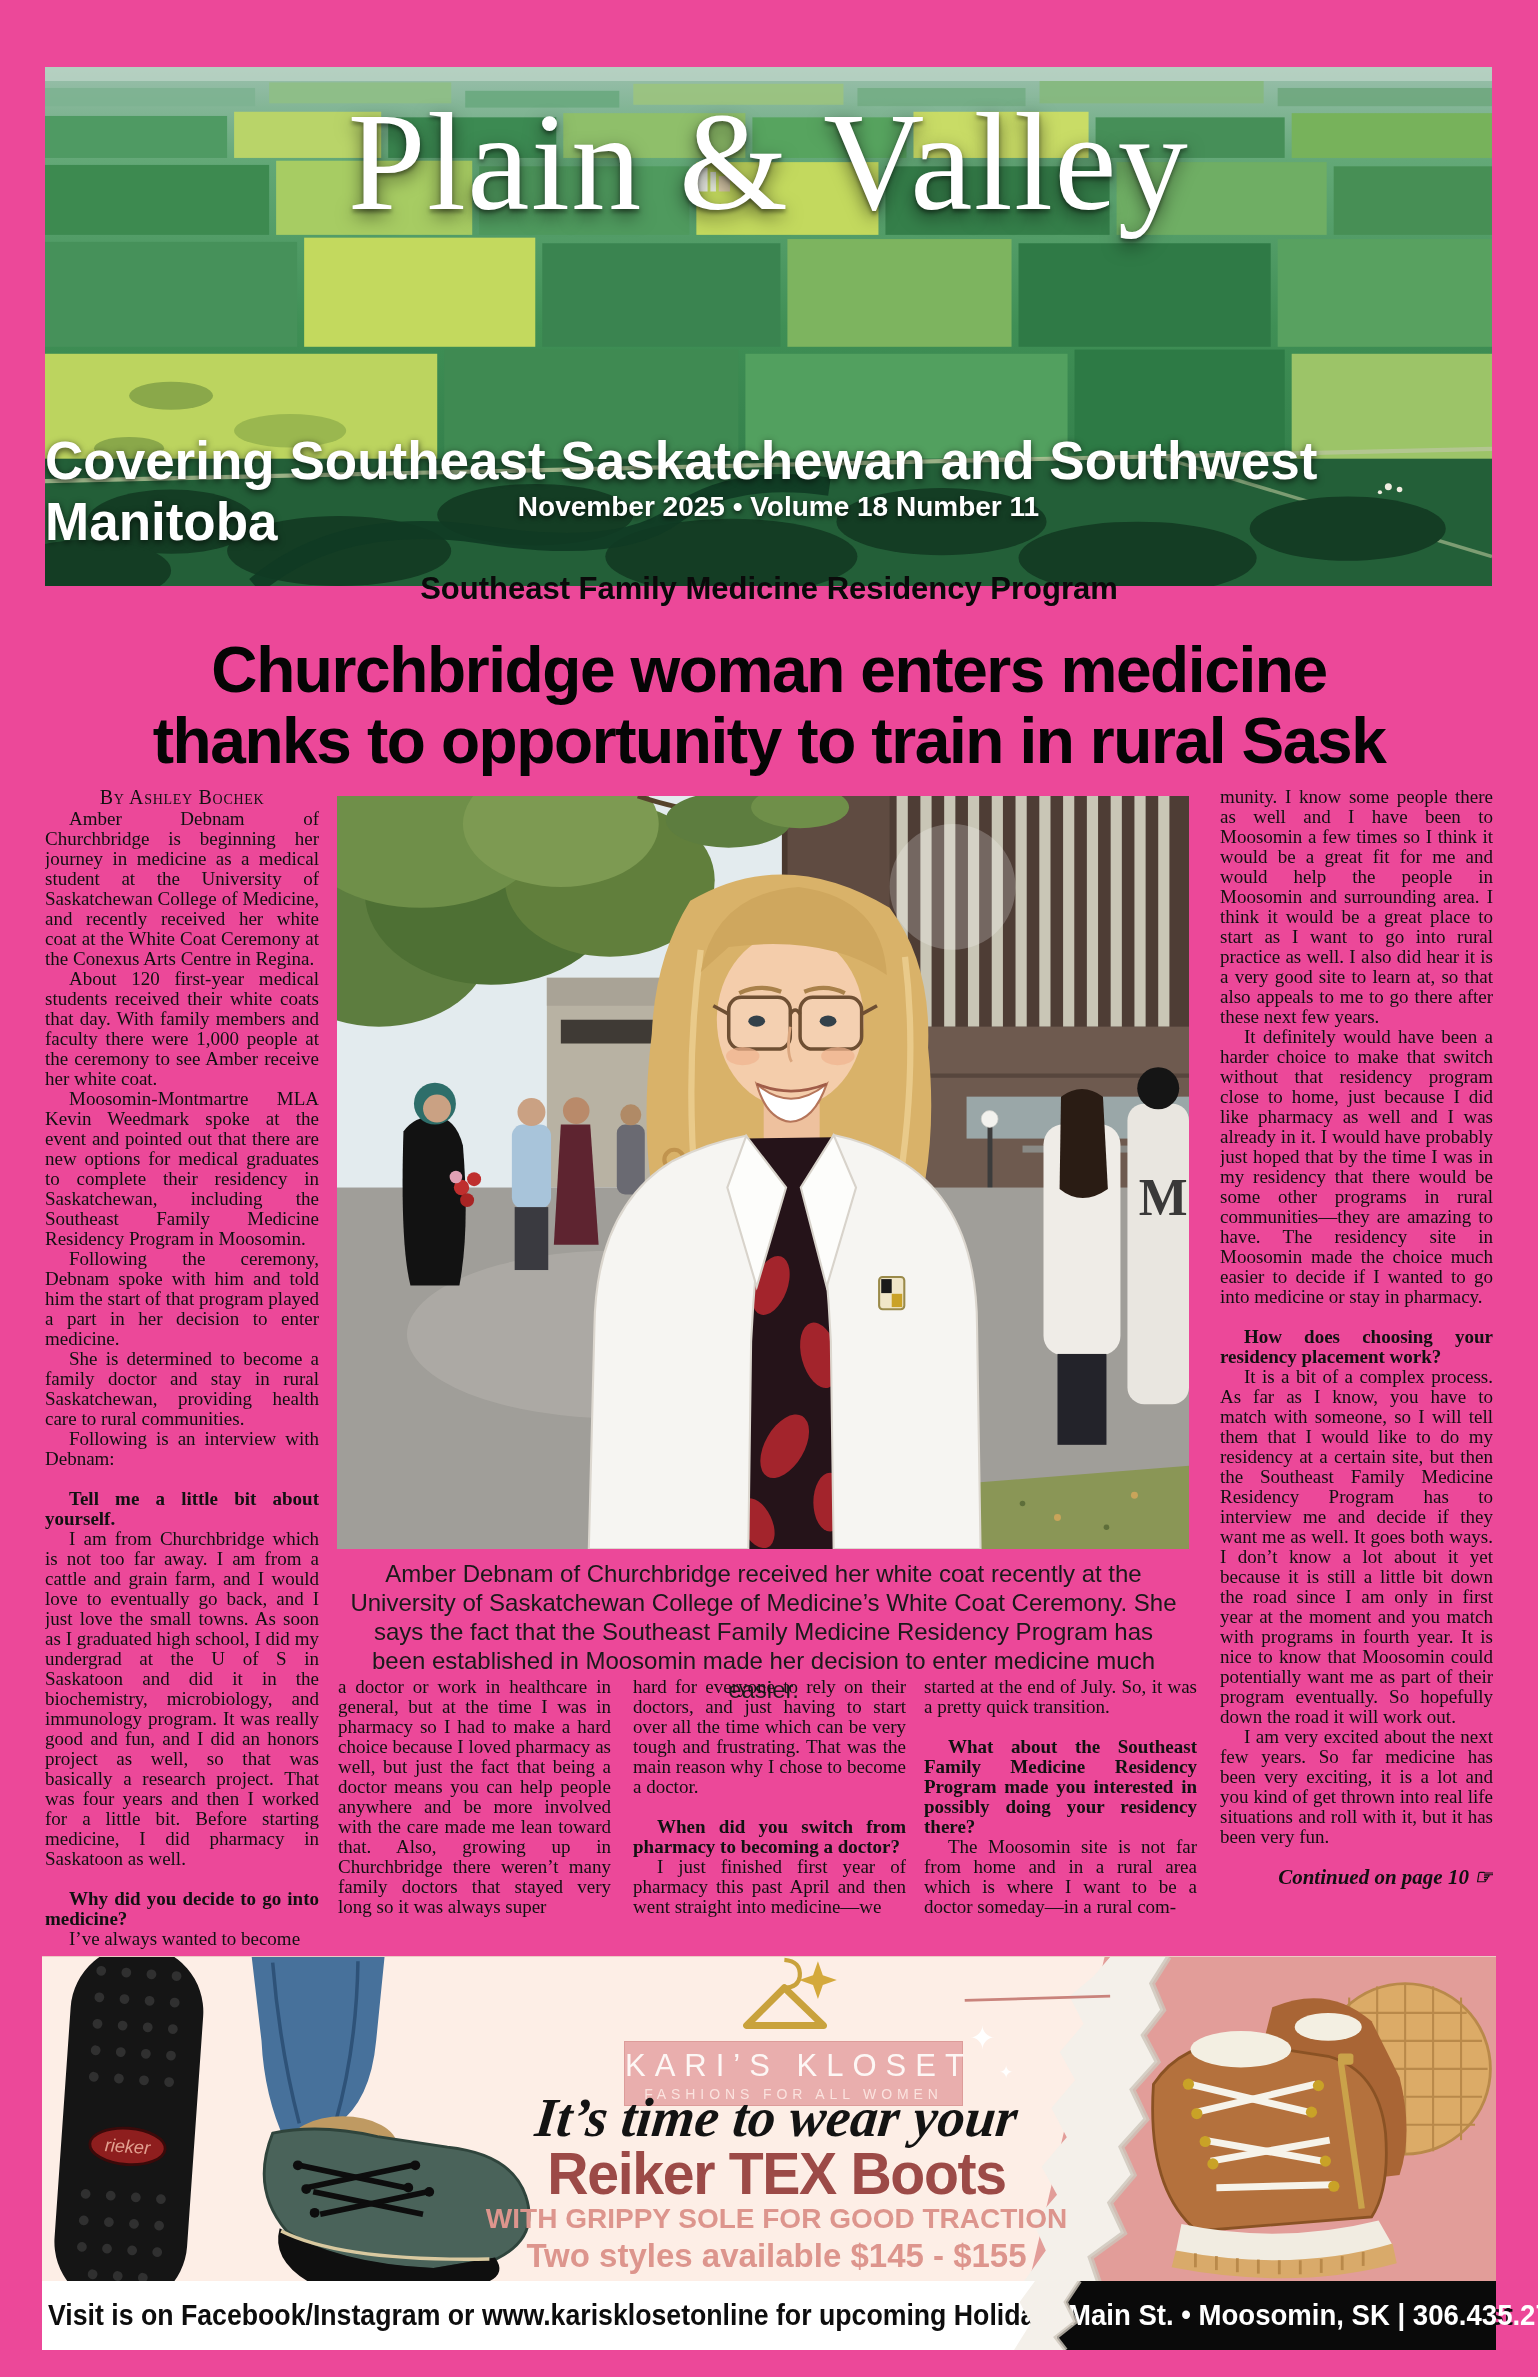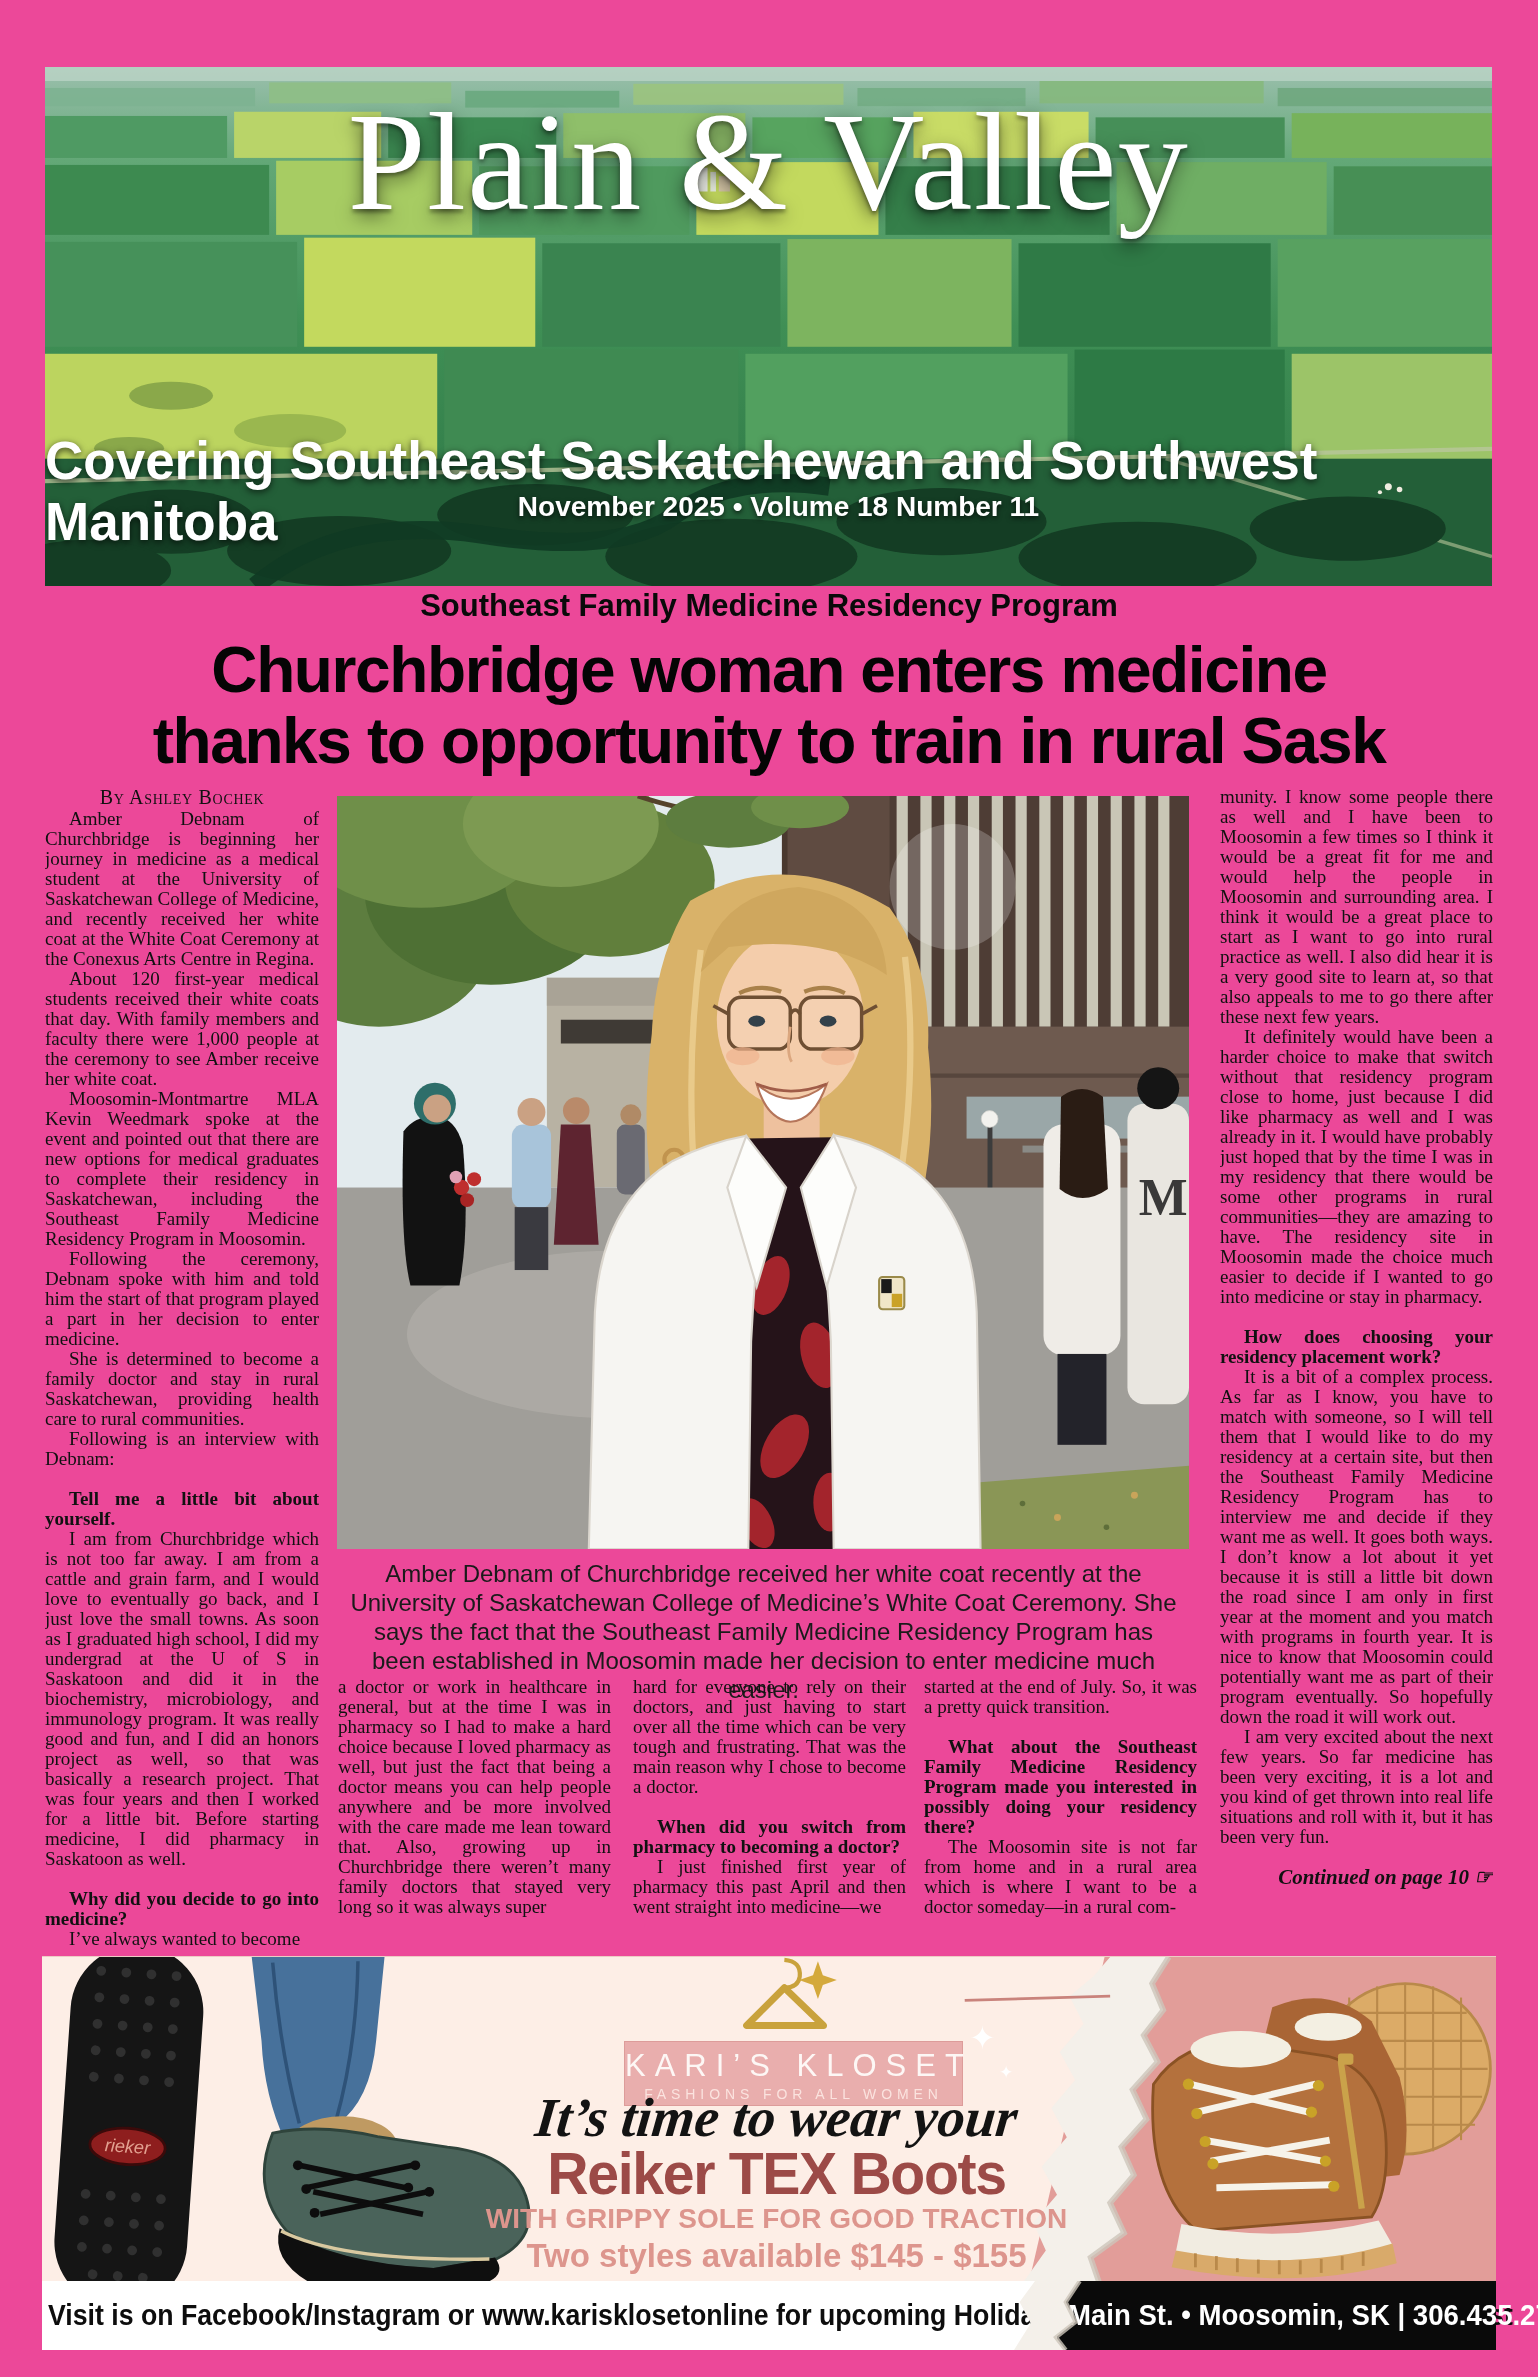--- a/index.html
+++ b/index.html
@@ -14,21 +14,21 @@
     font-family:"Liberation Serif",serif;font-size:140px;line-height:1;color:#ffffff;
     text-shadow:0 2.8px 4.2px rgba(0,0,0,.45),0 7px 18px rgba(0,0,0,.55);letter-spacing:1.4px;}
   .mast-sub{position:absolute;left:0;top:331px;width:100%;text-align:left;
     font-family:"Liberation Sans",sans-serif;font-weight:bold;font-size:53px;color:#ffffff;
     text-shadow:0 2.1px 7px rgba(0,0,0,.7);margin-top:32px;}
   .mast-date{position:absolute;left:0;top:424px;width:100%;text-align:center;
     font-family:"Liberation Sans",sans-serif;font-weight:bold;font-size:28px;color:#ffffff;
     text-shadow:0 2.1px 5.6px rgba(0,0,0,.7);padding-left:10px;}
 
   
-  .kicker{left:0;top:588px;width:1538px;text-align:center;
+  .kicker{left:0;top:571px;width:1538px;text-align:center;
     font-family:"Liberation Sans",sans-serif;font-weight:bold;font-size:31px;color:#0a0a0a;}
   .headline{left:21px;top:635px;width:1496px;text-align:center;
     font-family:"Liberation Sans",sans-serif;font-weight:bold;font-size:64px;line-height:71px;
     letter-spacing:-1.4px;color:#050505;}
 
   
   .col{overflow:hidden;font-size:19px;line-height:20px;text-align:justify;}
   .col p{margin:0;text-indent:24px;}
   .col p.p-noindent{text-indent:0;}
   .col p.p-question{font-weight:bold;margin-top:20px;}

